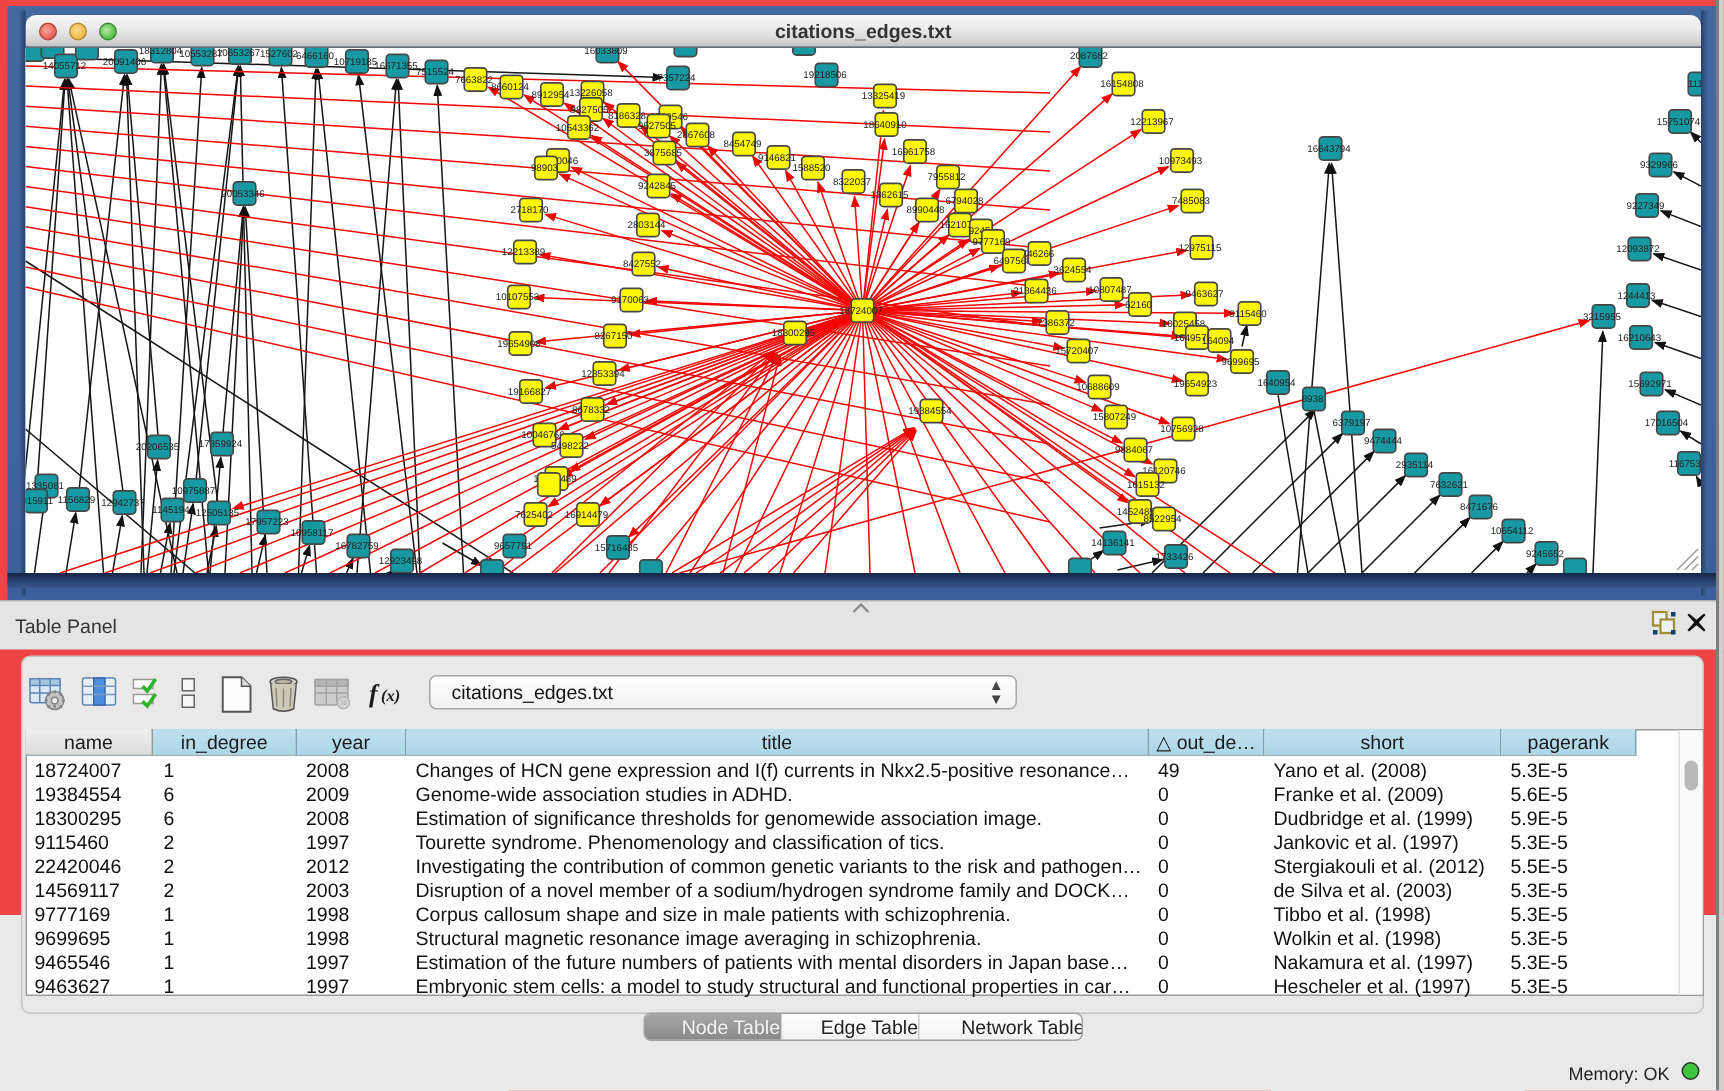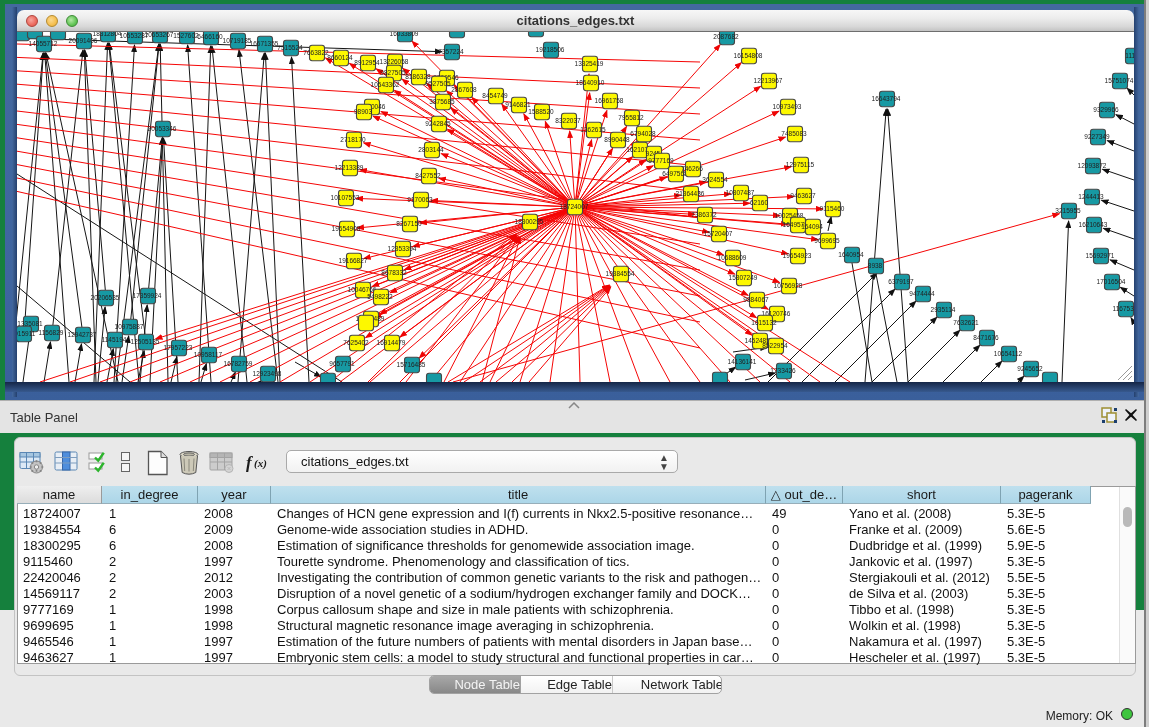--- a/index.html
+++ b/index.html
@@ -1,17 +1,17 @@
 <!DOCTYPE html>
 <html><head><meta charset="utf-8"><title>citations_edges.txt</title>
 <style>
 *{margin:0;padding:0;box-sizing:border-box}
 html,body{width:1149px;height:727px;overflow:hidden;background:#e9e9e9;
  font-family:"Liberation Sans",sans-serif;-webkit-font-smoothing:antialiased}
-#page{position:relative;width:1149px;height:610px;background:#15803d}
+#page{position:relative;width:1149px;height:610px;background:#ef4444}
 #frame{position:absolute;left:5px;top:4px;width:1142px;height:396px;
  background:linear-gradient(180deg,#44699f 0%,#3f65a0 70%,#3a5f9b 100%);}
 #frame .shL{position:absolute;left:7px;top:3px;width:5px;height:390px;background:linear-gradient(90deg,#44699f,#24406e)}
 #frame .shB{position:absolute;left:0px;top:378px;width:1142px;height:10px;background:linear-gradient(180deg,#152647,#37598e)}
 #frame .shR{position:absolute;left:1129px;top:3px;width:5px;height:390px;background:linear-gradient(90deg,#24406e,#44699f)}
 #tbar{position:absolute;left:17px;top:10px;width:1117px;height:22px;border-radius:7px 7px 0 0;
  background:linear-gradient(180deg,#f7f7f7 0%,#ececec 40%,#d8d8d8 78%,#c3c3c3 100%);
  border-bottom:1px solid #6e6e6e}
 #tbar .ttl{position:absolute;left:0;right:0;top:3px;text-align:center;font-size:13px;font-weight:bold;color:#333}
 .tl{position:absolute;top:5px;width:12px;height:12px;border-radius:50%}
@@ -647,21 +647,21 @@
     <div class="tc" style="left:23px;top:570px;width:77px">22420046</div>
     <div class="tc" style="left:109px;top:570px;width:87px">2</div>
     <div class="tc" style="left:204px;top:570px;width:65px">2012</div>
     <div class="tc" style="left:277px;top:570px;width:487px">Investigating the contribution of common genetic variants to the risk and pathogen…</div>
     <div class="tc" style="left:772px;top:570px;width:69px">0</div>
     <div class="tc" style="left:849px;top:570px;width:150px">Stergiakouli et al. (2012)</div>
     <div class="tc" style="left:1007px;top:570px;width:82px">5.5E-5</div>
     <div class="tc" style="left:23px;top:586px;width:77px">14569117</div>
     <div class="tc" style="left:109px;top:586px;width:87px">2</div>
     <div class="tc" style="left:204px;top:586px;width:65px">2003</div>
-    <div class="tc" style="left:277px;top:586px;width:487px">Disruption of a novel genetic of a sodium/hydrogen exchanger family and DOCK…</div>
+    <div class="tc" style="left:277px;top:586px;width:487px">Disruption of a novel member of a sodium/hydrogen syndrome family and DOCK…</div>
     <div class="tc" style="left:772px;top:586px;width:69px">0</div>
     <div class="tc" style="left:849px;top:586px;width:150px">de Silva et al. (2003)</div>
     <div class="tc" style="left:1007px;top:586px;width:82px">5.3E-5</div>
     <div class="tc" style="left:23px;top:602px;width:77px">9777169</div>
     <div class="tc" style="left:109px;top:602px;width:87px">1</div>
     <div class="tc" style="left:204px;top:602px;width:65px">1998</div>
     <div class="tc" style="left:277px;top:602px;width:487px">Corpus callosum shape and size in male patients with schizophrenia.</div>
     <div class="tc" style="left:772px;top:602px;width:69px">0</div>
     <div class="tc" style="left:849px;top:602px;width:150px">Tibbo et al. (1998)</div>
     <div class="tc" style="left:1007px;top:602px;width:82px">5.3E-5</div>

